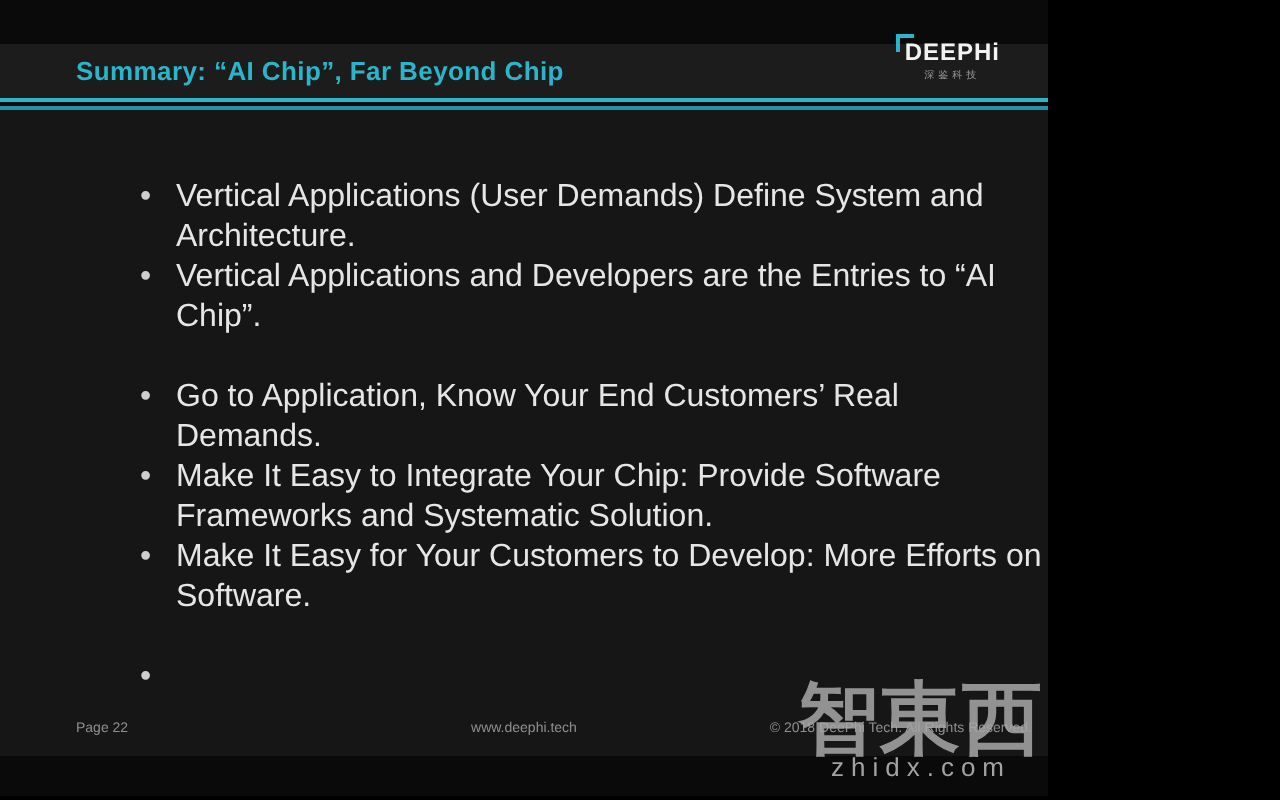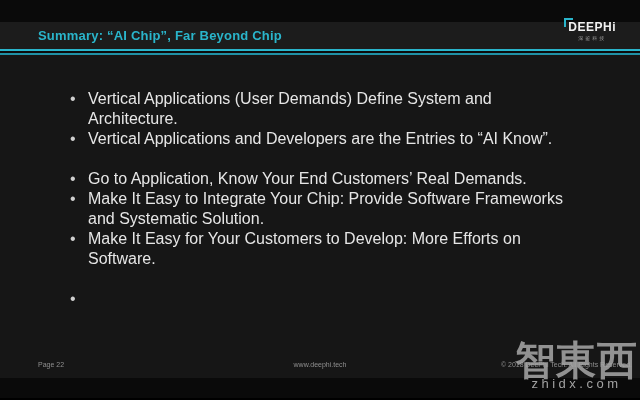--- a/index.html
+++ b/index.html
@@ -2,21 +2,21 @@
 <html><head>
 <meta charset="utf-8">
 <style>
   * { margin: 0; padding: 0; box-sizing: border-box; }
   html, body {
     width: 640px; height: 400px;
     background: #000;
     font-family: "Liberation Sans", sans-serif;
     overflow: hidden;
   }
-  .slide { position: relative; width: 640px; height: 400px; background: #000; }
+  .slide { position: relative; width: 524px; height: 400px; background: #000; }
 
   
   .top-strip { height: 22px; background: #0a0a0a; }
   .title-band {
     height: 27px; background: #1c1c1c;
     display: flex; align-items: center;
     position: relative;
   }
   .slide-title {
     margin-left: 38px;
@@ -115,21 +115,21 @@
 
   <div class="content">
 
     <ul class="bullet-group">
       <li class="bullet-item">
         <span class="marker"></span>
         <span class="text">Vertical Applications (User Demands) Define System and Architecture.</span>
       </li>
       <li class="bullet-item">
         <span class="marker"></span>
-        <span class="text">Vertical Applications and Developers are the Entries to “AI Know”.</span>
+        <span class="text">Vertical Applications and Developers are the Entries to “AI Chip”.</span>
       </li>
     </ul>
 
     <ul class="bullet-group">
       <li class="bullet-item">
         <span class="marker"></span>
         <span class="text">Go to Application, Know Your End Customers’ Real Demands.</span>
       </li>
       <li class="bullet-item">
         <span class="marker"></span>

